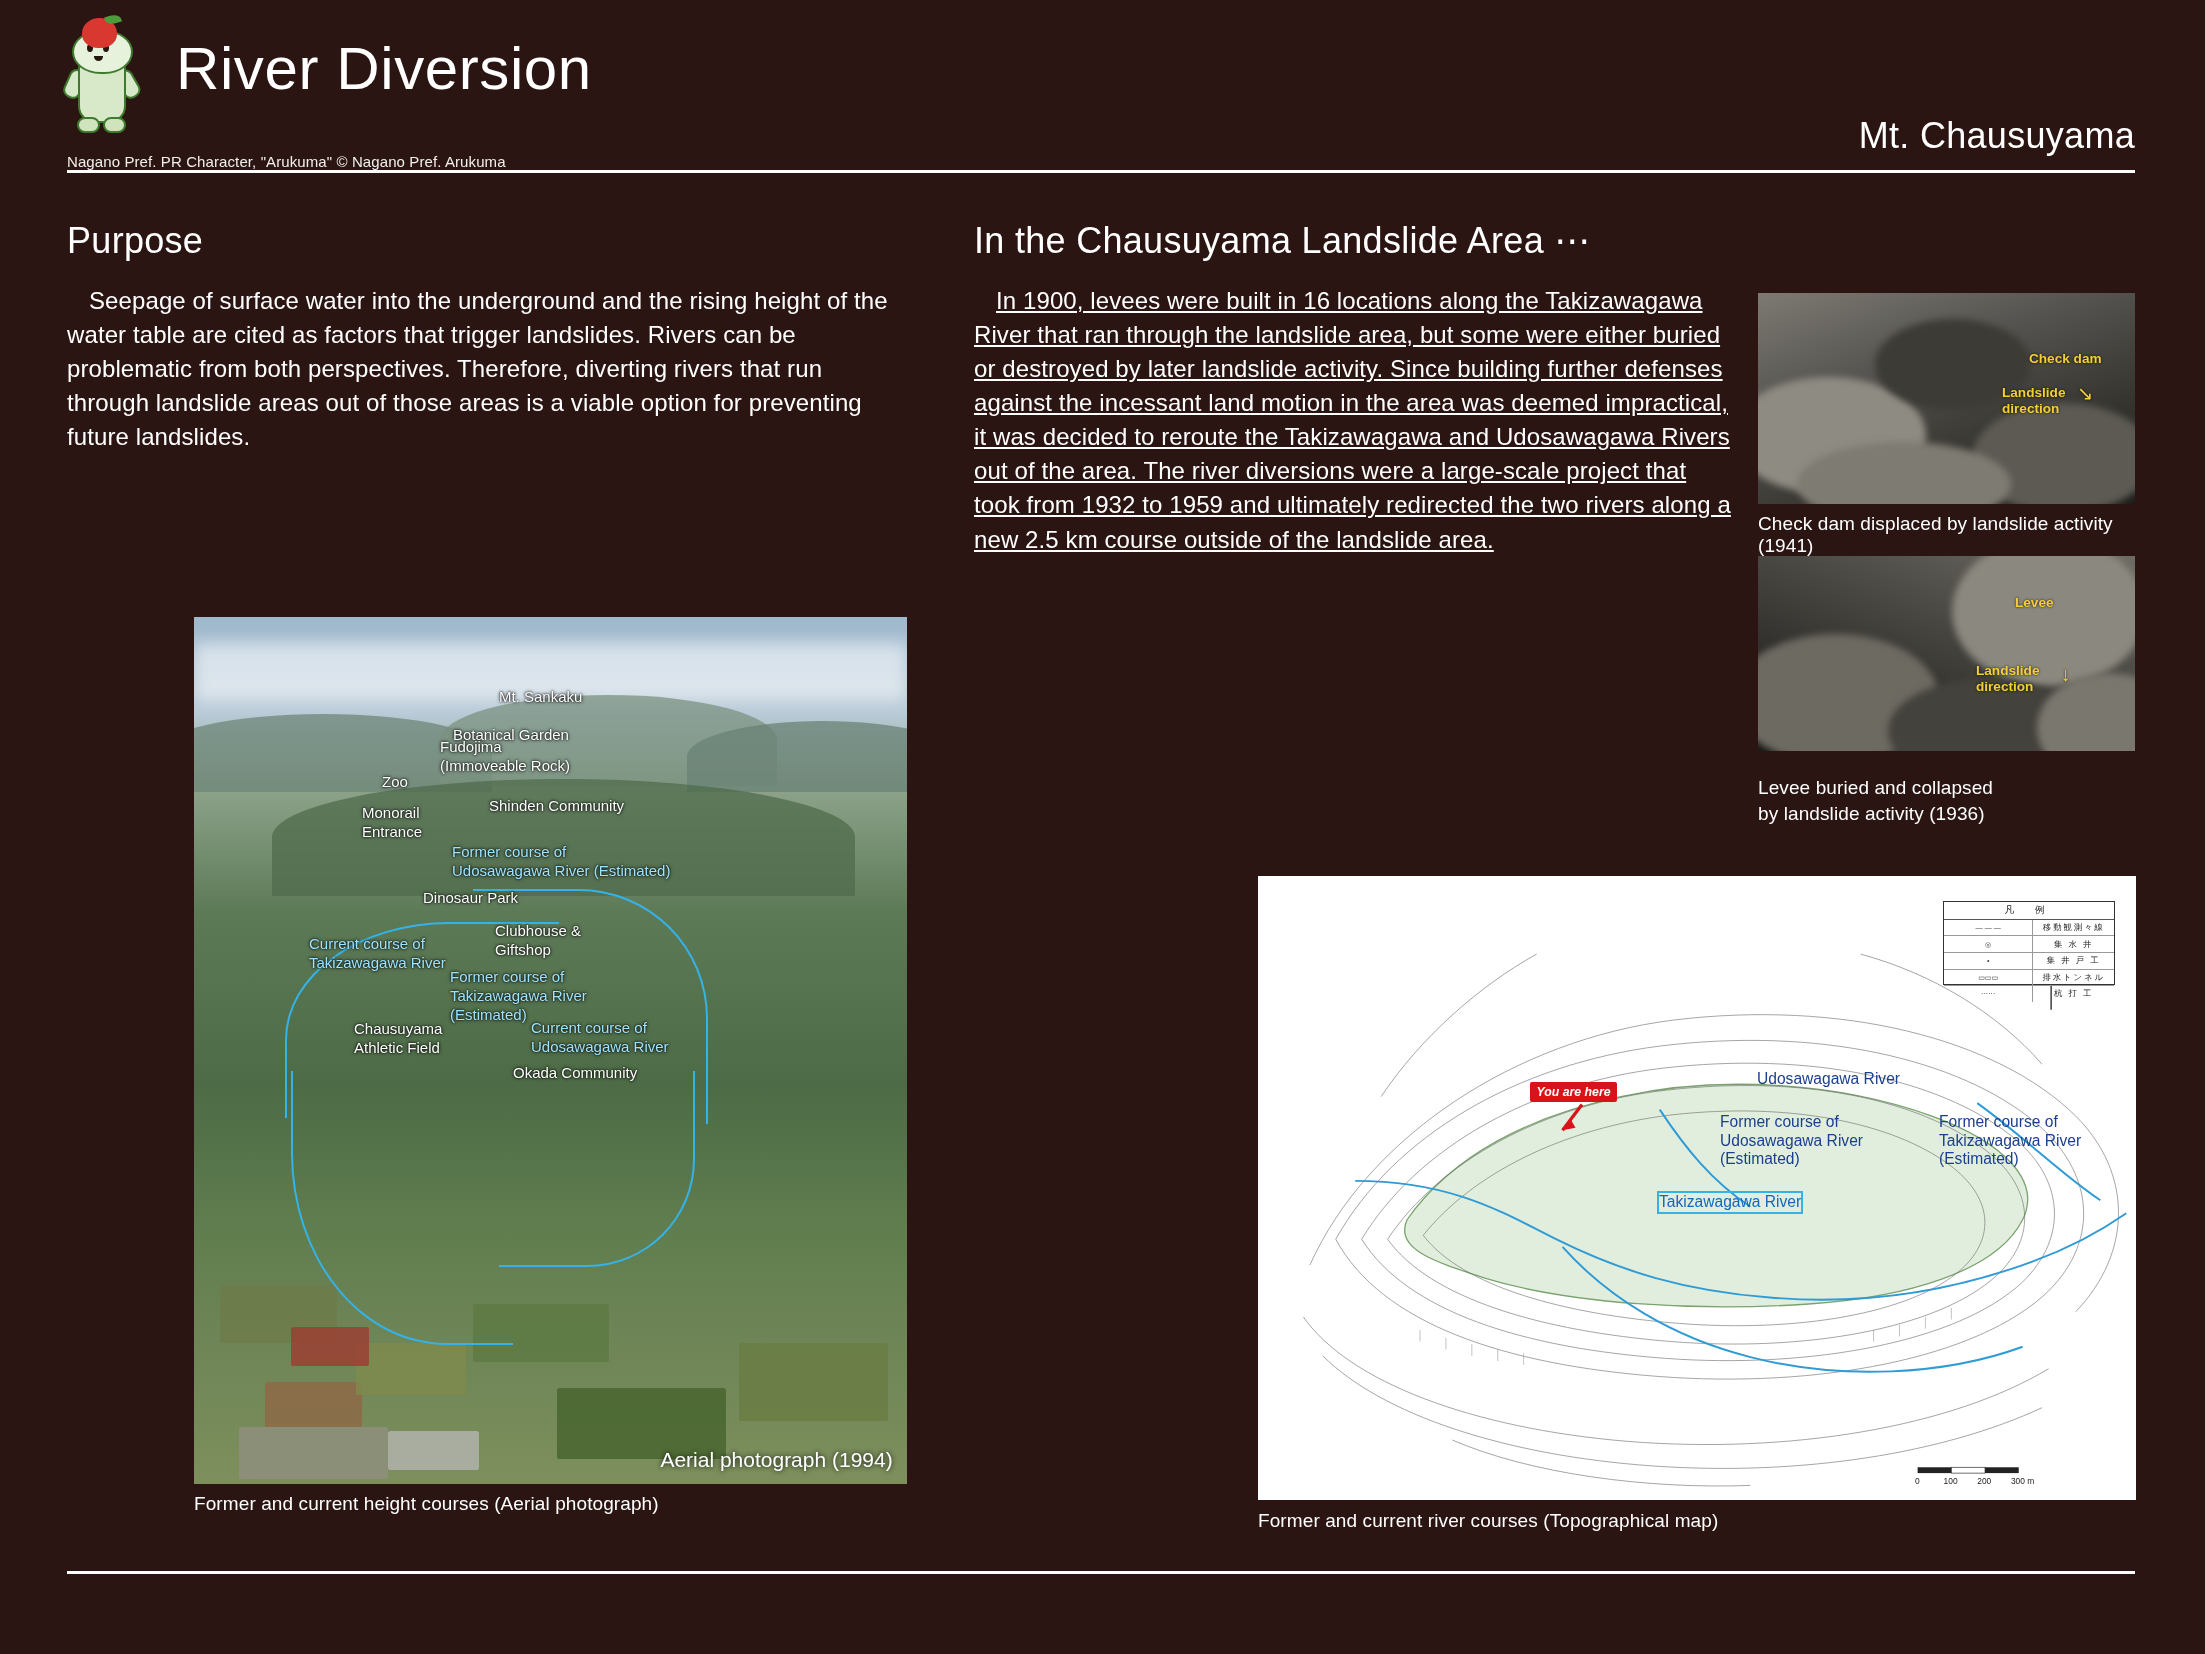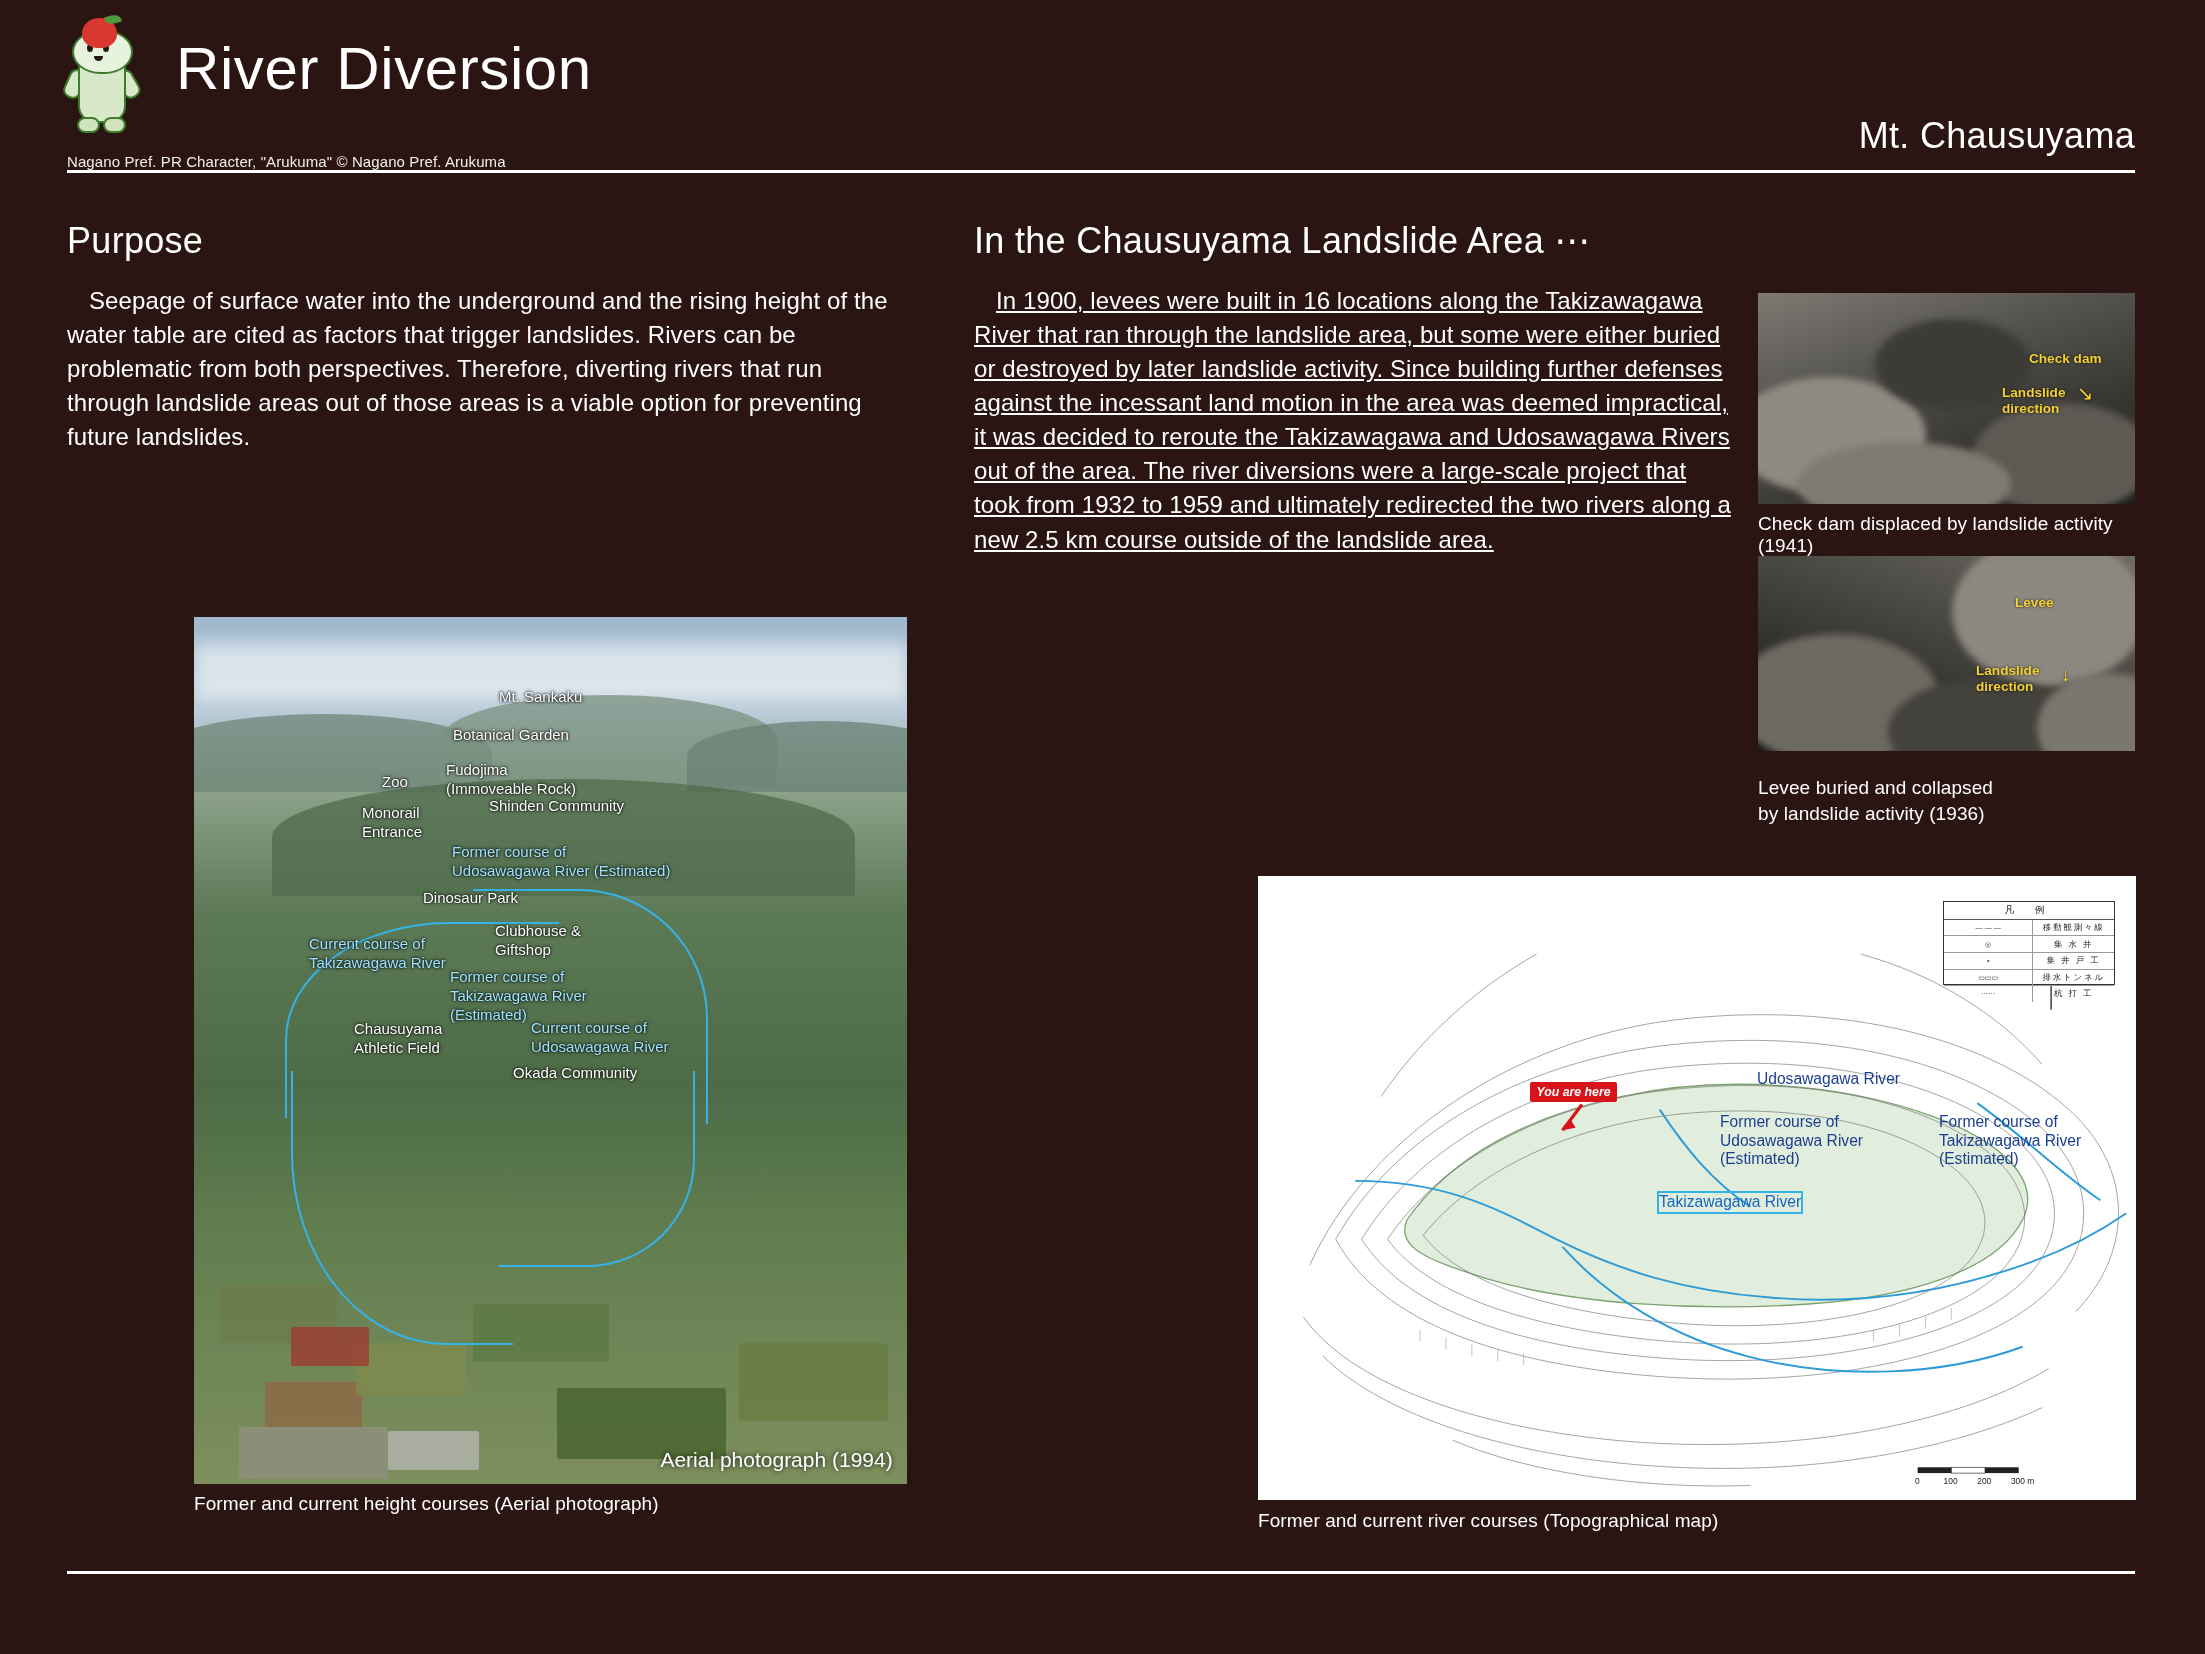--- a/index.html
+++ b/index.html
@@ -405,21 +405,21 @@
     <div class="field" style="left:97px; top:710px; width:78px; height:39px;  background:#9b3f33;"></div>
     <div class="field" style="left:194px; top:814px; width:91px; height:39px;  background:#b0b3ad;"></div>
 
     <div class="river" style="left:91px; top:305px; width:272px; height:194px; border-radius:60% 0 0 0; border-right:none; border-bottom:none;"></div>
     <div class="river" style="left:97px; top:454px; width:220px; height:272px; border-radius:0 0 0 70%; border-right:none; border-top:none;"></div>
     <div class="river" style="left:279px; top:272px; width:233px; height:233px; border-radius:0 55% 0 0; border-left:none; border-bottom:none;"></div>
     <div class="river" style="left:305px; top:454px; width:194px; height:194px; border-radius:0 0 55% 0; border-left:none; border-top:none;"></div>
 
     <div class="photo-label" style="left:305px; top:71px;">Mt. Sankaku</div>
     <div class="photo-label" style="left:259px; top:109px;">Botanical Garden</div>
-    <div class="photo-label" style="left:246px; top:144px;margin-left:6px;">Fudojima
+    <div class="photo-label" style="left:246px; top:121px;">Fudojima
 (Immoveable Rock)</div>
     <div class="photo-label" style="left:188px; top:156px;">Zoo</div>
     <div class="photo-label" style="left:295px; top:180px;text-align:center;">Shinden Community</div>
     <div class="photo-label" style="left:168px; top:187px;">Monorail
 Entrance</div>
     <div class="photo-label blue" style="left:258px; top:226px;">Former course of
 Udosawagawa River (Estimated)</div>
     <div class="photo-label" style="left:229px; top:272px;">Dinosaur Park</div>
     <div class="photo-label" style="left:301px; top:305px;">Clubhouse &amp;
 Giftshop</div>

